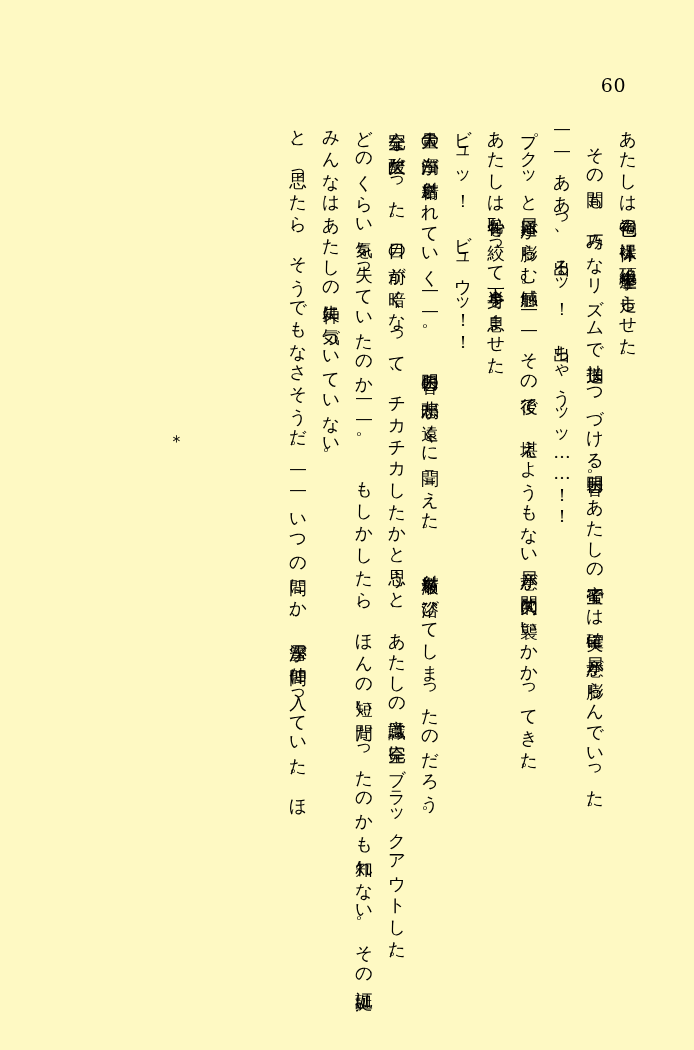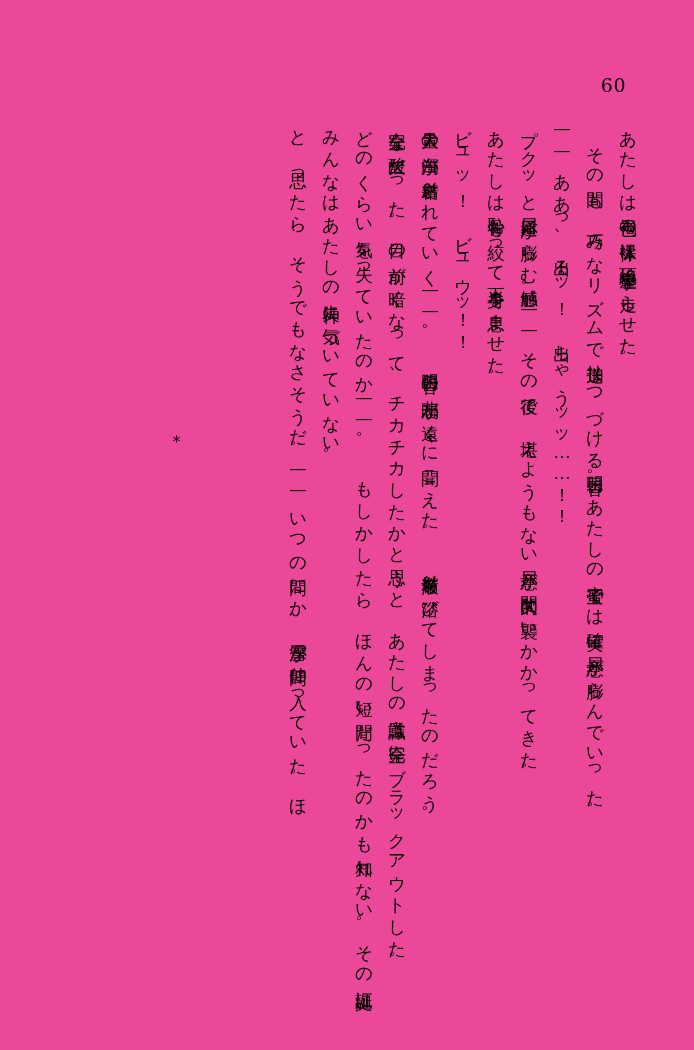--- a/index.html
+++ b/index.html
@@ -4,21 +4,21 @@
 <style>
   html, body {
     margin: 0;
     padding: 0;
     background: #ffffff;
   }
   .page {
     position: relative;
     width: 694px;
     height: 1050px;
-    background: #ec4899;
+    background: #fef9c3;
     overflow: hidden;
     font-family: "DejaVu Serif", "Liberation Serif", serif;
     color: #000000;
   }
   .page-number {
     position: absolute;
     top: 74px;
     right: 68px;
     font-size: 19px;
     font-family: "DejaVu Serif", "Liberation Serif", serif;

